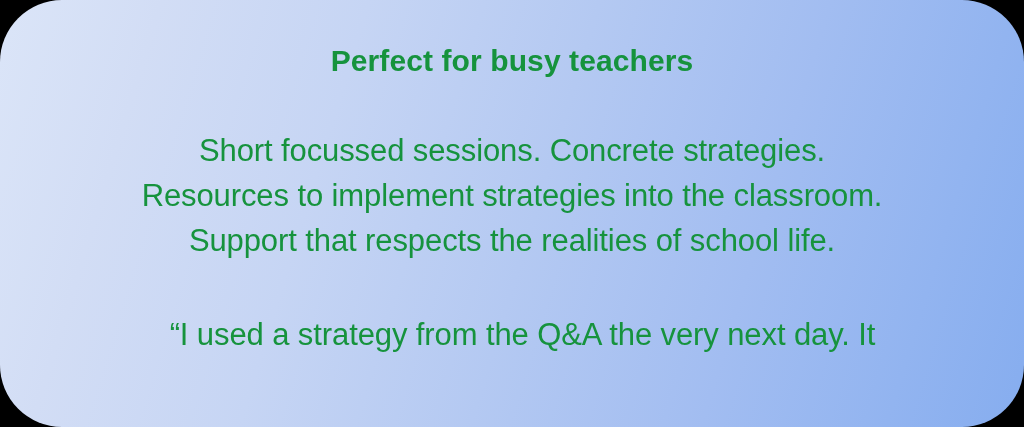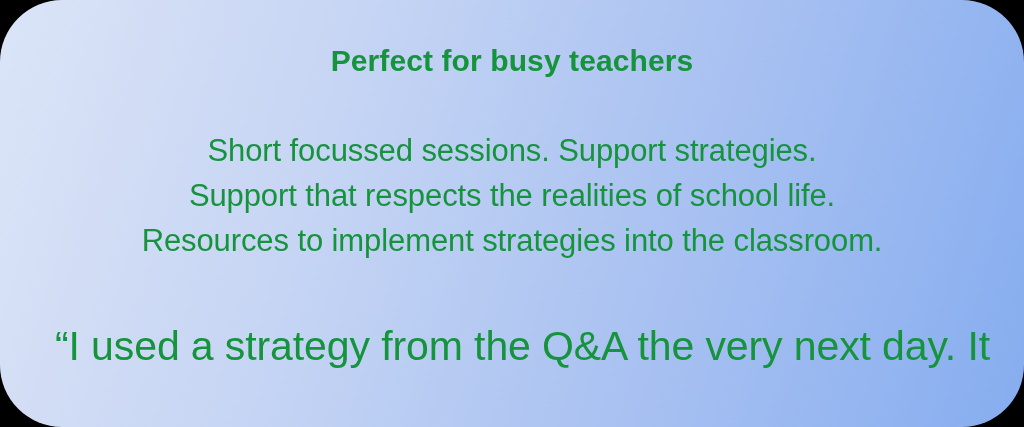--- a/index.html
+++ b/index.html
@@ -68,25 +68,25 @@
     line-height: 45px;
     letter-spacing: -0.1px;
   }
 
   .body-block .text-line {
     display: block;
     white-space: nowrap;
   }
 
   .quote-block {
-    margin: 16px;
+    margin: 4px;
     color: #16933d;
     font-family: "Liberation Sans", sans-serif;
     font-weight: normal;
-    font-size: 41px;
+    font-size: 31px;
     line-height: 45px;
     letter-spacing: -0.1px;
     padding-left: 21px;
   }
 
   .quote-block .text-line {
     display: block;
     white-space: nowrap;
   }
 </style>
@@ -94,23 +94,23 @@
 <body>
 
 <div class="promo-card">
   <div class="card-inner">
 
     <h1 class="headline">Perfect for busy teachers</h1>
 
     <div class="spacer-line"></div>
 
     <div class="body-block">
-      <span class="text-line">Short focussed sessions. Support strategies.</span>
+      <span class="text-line">Short focussed sessions. Concrete strategies.</span>
+      <span class="text-line">Resources to implement strategies into the classroom.</span>
       <span class="text-line">Support that respects the realities of school life.</span>
-      <span class="text-line">Resources to implement strategies into the classroom.</span>
     </div>
 
     <div class="spacer-line"></div>
 
     <div class="quote-block">
       <span class="text-line">“I used a strategy from the Q&amp;A the very next day. It</span>
     </div>
 
   </div>
 </div>

